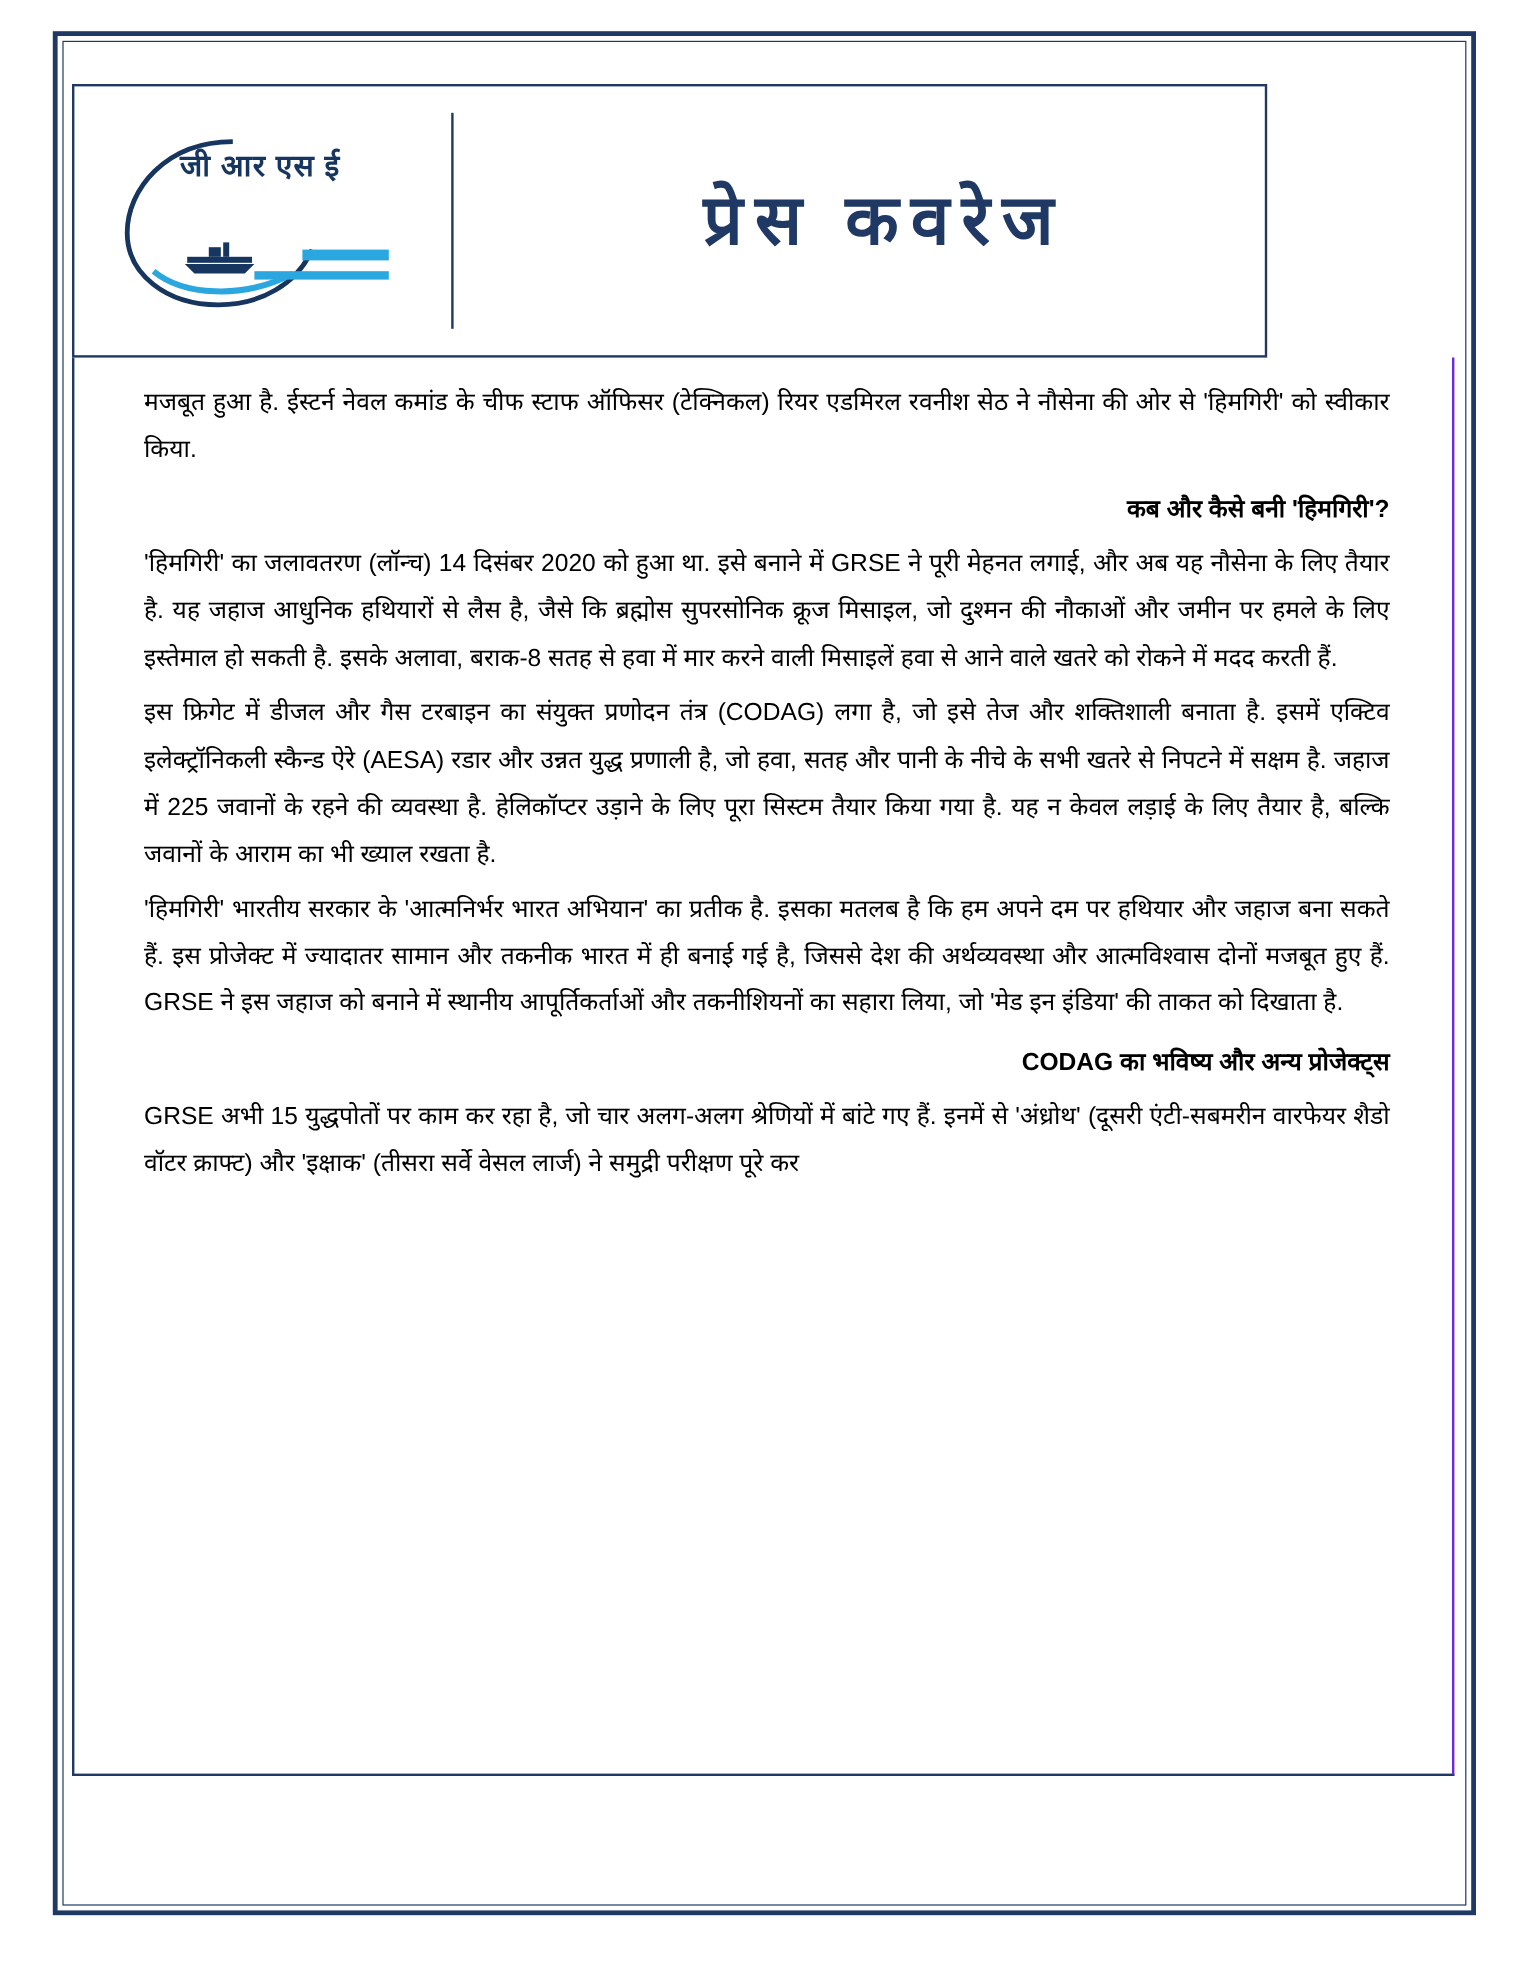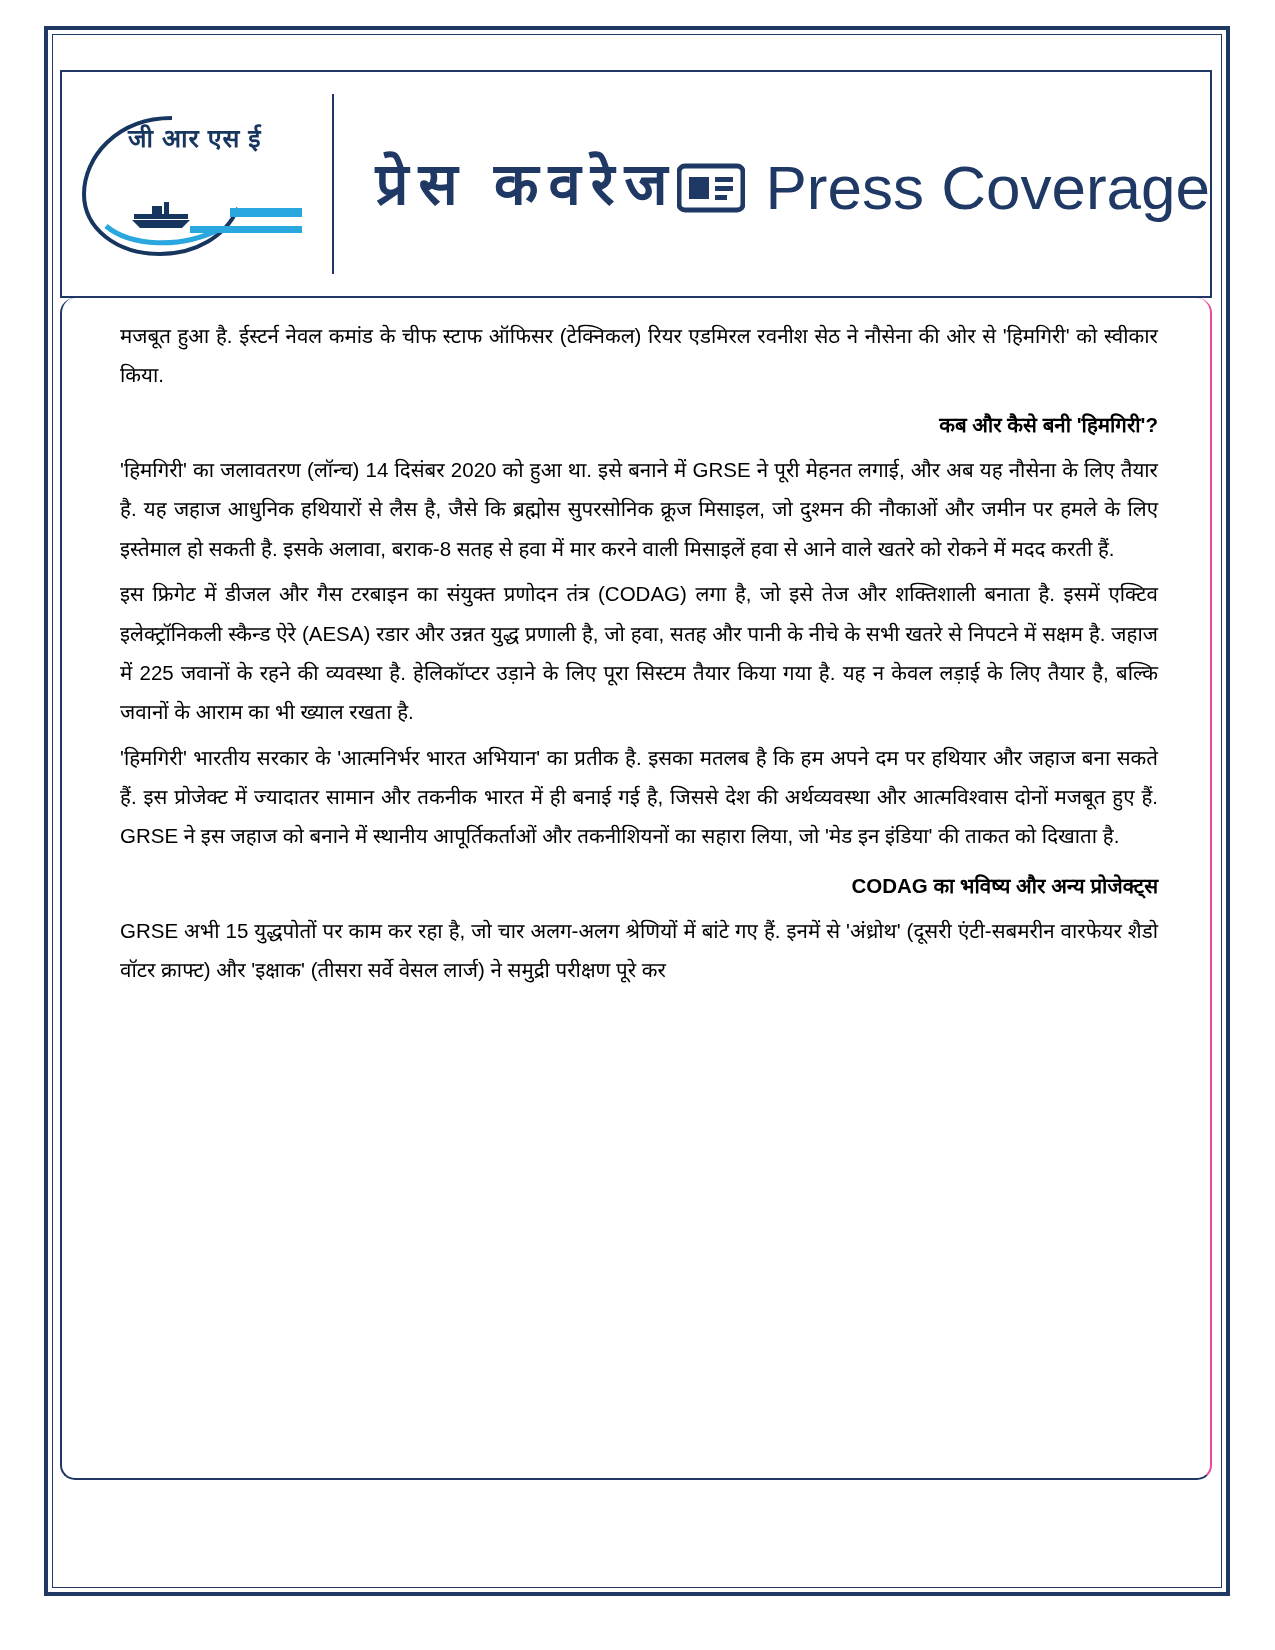--- a/index.html
+++ b/index.html
@@ -34,21 +34,21 @@
     height: 1554px;
     border: 1px solid #1f3864;
     box-sizing: border-box;
   }
 
   
   .header-band {
     position: absolute;
     left: 60px;
     top: 70px;
-    width: 1152px;
+    width: 996px;
     height: 228px;
     border: 2px solid #1f3864;
     box-sizing: border-box;
     background: #ffffff;
     display: flex;
     align-items: center;
     gap: 24px;
   }
 
   .logo-zone {
@@ -149,25 +149,24 @@
   }
 
   
   .content {
     position: absolute;
     left: 60px;
     top: 298px;
     width: 1152px;
     height: 1182px;
     border-left: 2px solid #1f3864;
-    border-right: 2px solid #ec4899;
+    border-right: 2px solid #6d28d9;
     border-bottom: 2px solid #1f3864;
     box-sizing: border-box;
     padding: 16px 52px 10px 58px;
-    border-radius: 15px;
   }
   .content p,
   .content h3 {
     margin: 0 0 6px 0;
     font-size: 20.5px;
     line-height: 1.92;
     color: #000000;
     text-align: justify;
     text-justify: inter-word;
   }
@@ -204,30 +203,20 @@
       <div class="logo-hindi">जी आर एस ई</div>
       <div class="logo-bar"></div>
       <div class="logo-bar2"></div>
     </div>
   </div>
 
   <div class="header-divider"></div>
 
   <div class="title-zone">
     <div class="title-hindi">प्रेस  कवरेज</div>
-    <div class="title-en-row">
-      <svg class="news-icon" viewBox="0 0 68 56">
-        <rect x="2" y="6" width="64" height="44" rx="6" fill="none" stroke="#1f3864" stroke-width="5"></rect>
-        <rect x="12" y="17" width="20" height="22" fill="#1f3864"></rect>
-        <rect x="38" y="17" width="18" height="5" fill="#1f3864"></rect>
-        <rect x="38" y="26" width="18" height="5" fill="#1f3864"></rect>
-        <rect x="38" y="35" width="12" height="5" fill="#1f3864"></rect>
-      </svg>
-      <div class="title-en">Press Coverage</div>
-    </div>
   </div>
 </div>
 
 <div class="content">
   <p class="first">मजबूत हुआ है. ईस्टर्न नेवल कमांड के चीफ स्टाफ ऑफिसर (टेक्निकल) रियर एडमिरल रवनीश सेठ ने नौसेना की ओर से 'हिमगिरी' को स्वीकार किया.</p>
   <h3>कब और कैसे बनी 'हिमगिरी'?</h3>
   <p>'हिमगिरी' का जलावतरण (लॉन्च) 14 दिसंबर 2020 को हुआ था. इसे बनाने में GRSE ने पूरी मेहनत लगाई, और अब यह नौसेना के लिए तैयार है. यह जहाज आधुनिक हथियारों से लैस है, जैसे कि ब्रह्मोस सुपरसोनिक क्रूज मिसाइल, जो दुश्मन की नौकाओं और जमीन पर हमले के लिए इस्तेमाल हो सकती है. इसके अलावा, बराक-8 सतह से हवा में मार करने वाली मिसाइलें हवा से आने वाले खतरे को रोकने में मदद करती हैं.</p>
   <p>इस फ्रिगेट में डीजल और गैस टरबाइन का संयुक्त प्रणोदन तंत्र (CODAG) लगा है, जो इसे तेज और शक्तिशाली बनाता है. इसमें एक्टिव इलेक्ट्रॉनिकली स्कैन्ड ऐरे (AESA) रडार और उन्नत युद्ध प्रणाली है, जो हवा, सतह और पानी के नीचे के सभी खतरे से निपटने में सक्षम है. जहाज में 225 जवानों के रहने की व्यवस्था है. हेलिकॉप्टर उड़ाने के लिए पूरा सिस्टम तैयार किया गया है. यह न केवल लड़ाई के लिए तैयार है, बल्कि जवानों के आराम का भी ख्याल रखता है.</p>
   <p>'हिमगिरी' भारतीय सरकार के 'आत्मनिर्भर भारत अभियान' का प्रतीक है. इसका मतलब है कि हम अपने दम पर हथियार और जहाज बना सकते हैं. इस प्रोजेक्ट में ज्यादातर सामान और तकनीक भारत में ही बनाई गई है, जिससे देश की अर्थव्यवस्था और आत्मविश्वास दोनों मजबूत हुए हैं. GRSE ने इस जहाज को बनाने में स्थानीय आपूर्तिकर्ताओं और तकनीशियनों का सहारा लिया, जो 'मेड इन इंडिया' की ताकत को दिखाता है.</p>
   <h3>CODAG का भविष्य और अन्य प्रोजेक्ट्स</h3>

